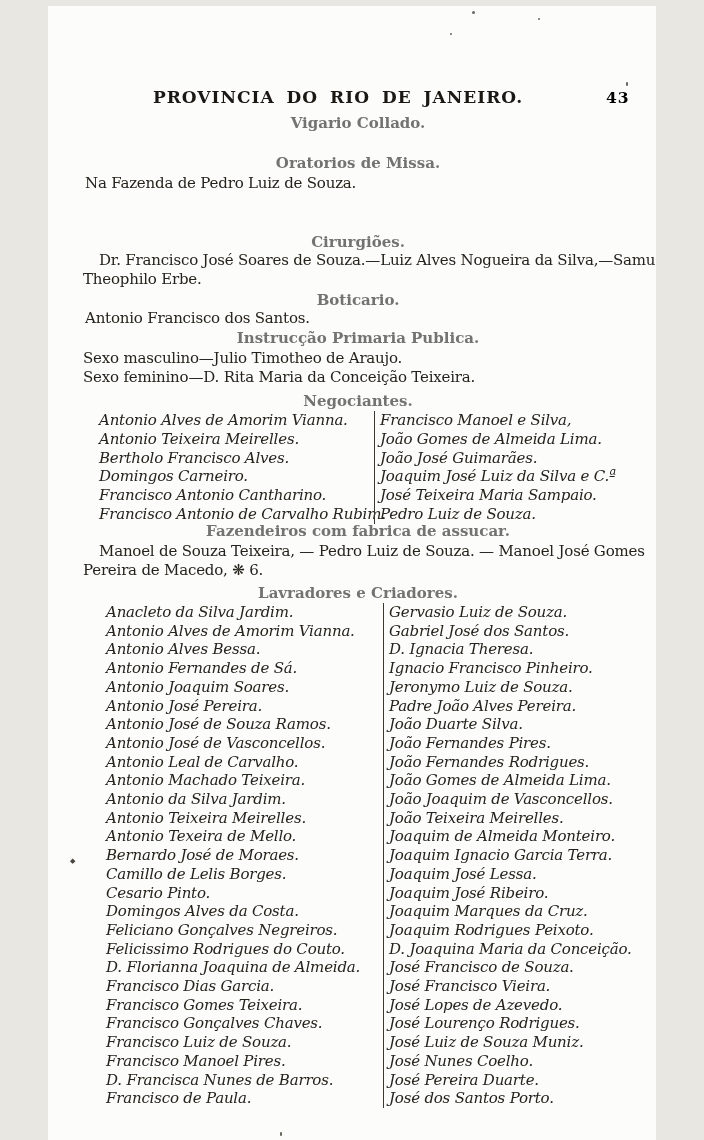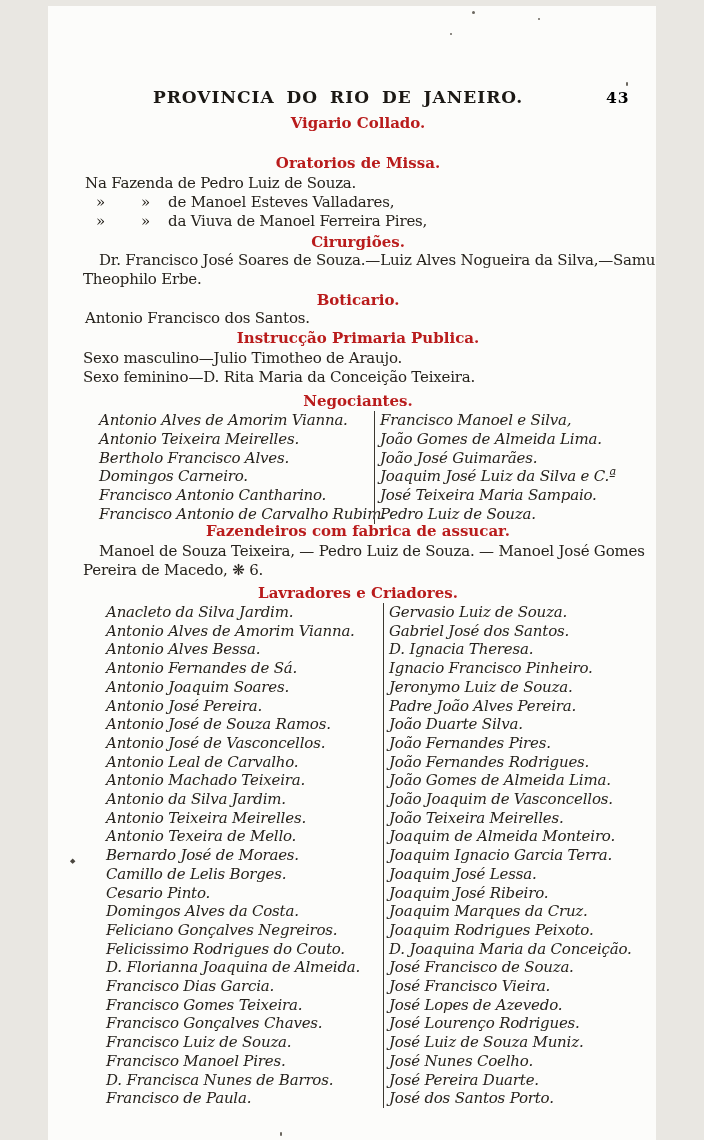--- a/index.html
+++ b/index.html
@@ -9,21 +9,21 @@
     font-family:"DejaVu Serif","Liberation Serif",serif;
     color:#26221c; font-size:15px; letter-spacing:-0.2px;
   }
   .title {
     position:absolute; top:81px; left:0; width:580px; text-align:center;
     font-weight:bold; font-size:17px; letter-spacing:1px; word-spacing:5px; color:#1b1814;
   }
   .pagenum { position:absolute; top:82px; left:558px; font-weight:bold; font-size:15.5px; letter-spacing:1px; color:#000000; }
   .shead {
     position:absolute; left:0; width:620px; text-align:center;
-    font-weight:bold; font-size:15px; color:#b91c1c; letter-spacing:0;
+    font-weight:bold; font-size:15px; color:#737373; letter-spacing:0;
   }
   .bline { position:absolute; left:37px; white-space:nowrap; }
   .block { position:absolute; left:35px; }
   .ditto-row { line-height:19.3px; white-space:nowrap; }
   .ditto-row .d1 { display:inline-block; width:45px; padding-left:13px; box-sizing:content-box; }
   .ditto-row .d2 { display:inline-block; width:27px; }
   .para { position:absolute; left:35px; width:605px; }
   .para-line { line-height:19.2px; white-space:nowrap; }
   .indent { padding-left:16px; }
   .plain-lines div { line-height:19.2px; white-space:nowrap; }
@@ -42,26 +42,20 @@
 
 <div class="page">
 
   <div class="title">PROVINCIA DO RIO DE JANEIRO.</div>
   <div class="pagenum">43</div>
 
   <div class="shead" style="top:108px">Vigario Collado.</div>
 
   <div class="shead" style="top:148px">Oratorios de Missa.</div>
   <div class="bline" style="top:168px">Na Fazenda de Pedro Luiz de Souza.</div>
-  <div class="block" style="top:187px">
-
-      <div class="ditto-row"><span class="d1">»</span><span class="d2">»</span><span>de Manoel Esteves Valladares,</span></div>
-
-      <div class="ditto-row"><span class="d1">»</span><span class="d2">»</span><span>da Viuva de Manoel Ferreira Pires,</span></div>
-    </div>
 
   <div class="shead" style="top:227px">Cirurgiões.</div>
   <div class="para" style="top:245px">
     <div class="para-line indent">Dr. Francisco José Soares de Souza.—Luiz Alves Nogueira da Silva,—Samuel</div>
     <div class="para-line">Theophilo Erbe.</div>
   </div>
 
   <div class="shead" style="top:285px">Boticario.</div>
   <div class="bline" style="top:303px">Antonio Francisco dos Santos.</div>
 

